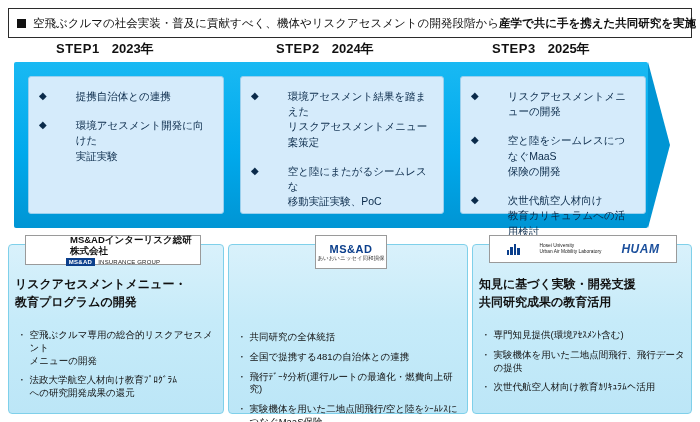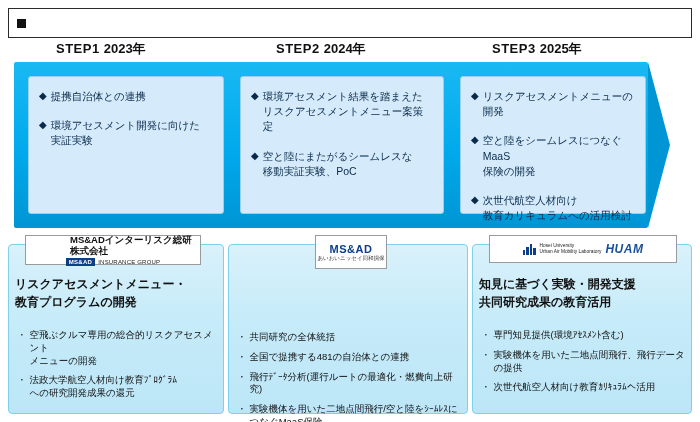--- a/index.html
+++ b/index.html
@@ -28,21 +28,21 @@
   .headline .txt{font-size:11.5px;letter-spacing:0px;white-space:nowrap;}
   .headline .txt b{font-weight:bold;}
 
   
   .steps{position:absolute;left:0;top:40px;width:700px;height:20px;}
   .step-label{
     position:absolute;top:0;font-size:13px;font-weight:bold;color:#111;
     white-space:nowrap;
   }
   .step-label .num{letter-spacing:0.5px;}
-  .step-label .yr{margin-left:4px;}
+  .step-label .yr{margin-left:12px;}
   .band-shadow{
     position:absolute;left:14px;top:62px;width:634px;height:166px;
     background:linear-gradient(180deg,#19b9f3 0%,#00a9ec 55%,#0095d4 100%);
     border-radius:2px;
   }
   .arrow{
     position:absolute;left:648px;top:62px;width:0;height:0;
     border-top:83px solid transparent;
     border-bottom:83px solid transparent;
     border-left:22px solid #0095d4;
@@ -64,21 +64,21 @@
     padding:12px 10px 0 10px;
   }
   .stepbox.s1{left:28px;width:196px;}
   .stepbox.s2{left:240px;width:204px;}
   .stepbox.s3{left:460px;width:186px;}
   .s-item{
     font-size:10.5px;line-height:1.45;color:#0a2a4a;
     display:flex;margin-bottom:14px;
   }
   .s-item .d{margin-right:4px;flex:0 0 auto;font-size:10px;}
-  .s-item .t{flex:1 1 auto;}
+  .s-item .t{flex:1 1 auto;margin-left:25px;}
 
   
   .panel{
     position:absolute;top:244px;height:170px;
     background:linear-gradient(180deg,#d9f1fb 0%,#c6ebf9 45%,#bce6f7 100%);
     border:1px solid #7fd0ea;
     border-radius:4px;
     box-sizing:border-box;
   }
   .panel.p1{left:8px;width:216px;}
@@ -95,21 +95,21 @@
   .logo3{left:16px;width:188px;height:28px;}
 
   .ms-ad-name{font-size:9.5px;font-weight:bold;color:#111;line-height:1.1;padding-left:44px;}
   .ms-ad-badge{
     display:inline-block;background:#0b3f8c;color:#fff;font-size:6px;
     padding:1px 3px;margin-right:3px;font-weight:bold;letter-spacing:0.3px;
   }
   .ms-ad-sub{font-size:6px;color:#222;letter-spacing:0.2px;}
   .ms-ad-logo-main{font-size:11px;font-weight:bold;color:#0b3f8c;letter-spacing:0.5px;}
   .ms-ad-logo-sub{font-size:5.5px;color:#333;}
-  .huam-wrap{display:flex;align-items:center;gap:4px;}
+  .huam-wrap{display:flex;align-items:center;gap:20px;}
   .huam-bars{display:flex;align-items:flex-end;gap:1px;height:12px;}
   .huam-bars i{display:block;width:2.5px;background:#0b3f8c;}
   .huam-txt{font-size:4.8px;color:#222;line-height:1.25;text-align:left;}
   .huam-logo{font-size:12px;font-weight:bold;color:#1b4f9c;font-style:italic;letter-spacing:0.5px;}
 
   .panel-title{
     position:absolute;left:0;top:26px;width:100%;
     text-align:left;font-size:12px;font-weight:bold;color:#111;
     line-height:1.5;padding:0 6px;box-sizing:border-box;
   }
@@ -126,20 +126,21 @@
   .b-item .d{margin-right:3px;flex:0 0 auto;}
   .b-item .t{flex:1 1 auto;}
 </style>
 </head>
 <body>
 
 <div class="page">
 
   <div class="headline">
     <span class="bullet"></span>
+    <span class="txt"><span>空飛ぶクルマの社会実装・普及に貢献すべく、機体やリスクアセスメントの開発段階から</span><b>産学で共に手を携えた共同研究を実施</b></span>
   </div>
 
   <div class="steps">
     <div class="step-label" style="left:56px;">
       <span class="num">STEP1</span><span class="yr">2023年</span>
     </div>
     <div class="step-label" style="left:276px;">
       <span class="num">STEP2</span><span class="yr">2024年</span>
     </div>
     <div class="step-label" style="left:492px;">

